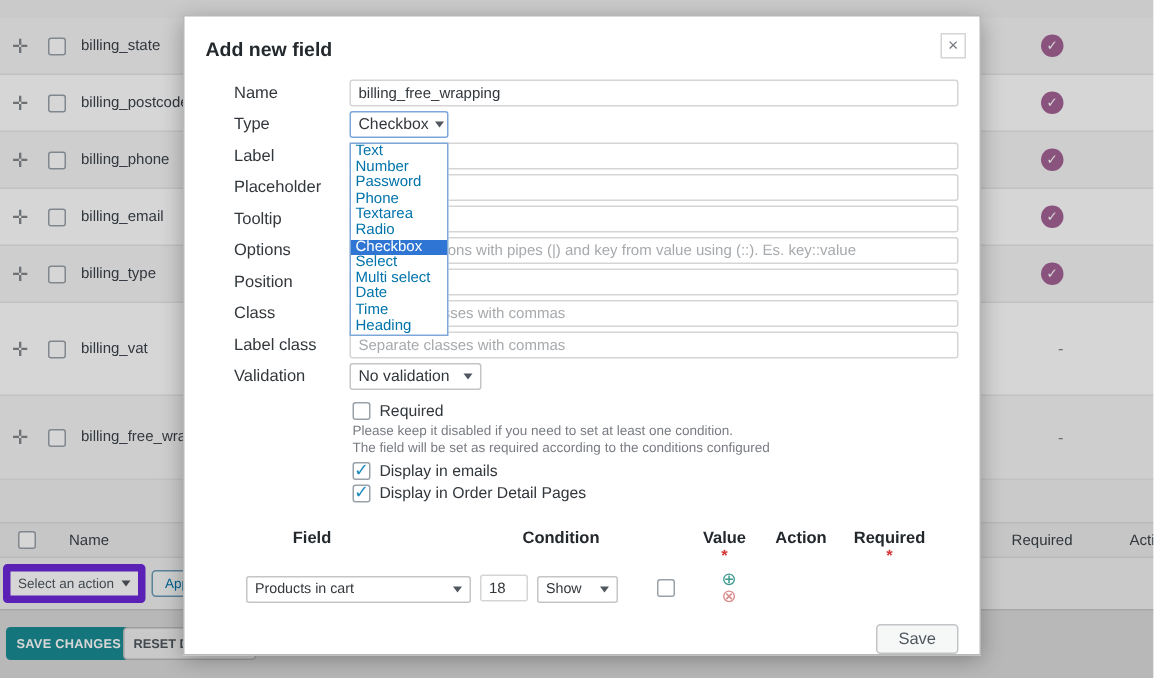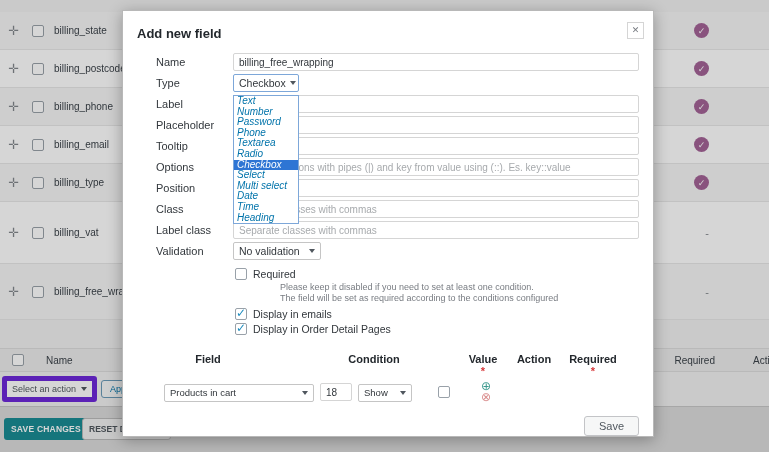--- a/index.html
+++ b/index.html
@@ -67,30 +67,30 @@
   .txt::placeholder { color:#a7aaad; }
   .fake-select { display:inline-flex; align-items:center; justify-content:space-between;
         gap:4px; border:1px solid #c5c5c5; border-radius:2px; background:#fff; height:18px;
         padding:0 5px; font-size:10.5px; color:#32373c; flex:none; }
   .type-select { width:66px; border-color:#7da7d9; }
   .validation-select { width:88px; }
   .caret { width:0; height:0; border-left:3.5px solid transparent;
         border-right:3.5px solid transparent; border-top:4px solid #50575e; flex:none; }
 
   .type-list { position:absolute; left:110px; top:84px; width:66px; background:#fff;
-        border:1px solid #7da7d9; z-index:6;font-style:italic; }
+        border:1px solid #7da7d9; z-index:6; }
   .type-option { font-size:10px; line-height:10.6px; padding:0 3px; color:#0073aa;
         white-space:nowrap; cursor:default; }
   .type-option.selected { background:#2e75d4; color:#fff; }
 
   .check-section { padding:4px 14px 0 112px; }
   .req-row { display:flex; align-items:center; gap:6px; height:13px; margin-bottom:2px; }
   .req-row.spaced { margin-top:4px; }
   .cb-label { font-size:10.5px; color:#32373c; }
-  .help { font-size:9px; color:#787c82; line-height:10.5px;margin-left:45px; }
+  .help { font-size:9px; color:#787c82; line-height:10.5px; }
 
   .cond { margin-top:18px; padding:0 10px; }
   .cond-head, .cond-row { display:flex; align-items:flex-start; }
   .cond-row { margin-top:4px; align-items:center;padding-left:31px; }
   .cond-head > *, .cond-row > * { margin-right:6px; }
   .cc-field { width:150px; flex:none; }
   .cc-cond  { width:170px; flex:none; }
   .cc-val   { width:36px;  flex:none; }
   .cc-act   { width:54px;  flex:none; }
   .cc-req   { width:52px;  flex:none; display:flex; justify-content:center; }

